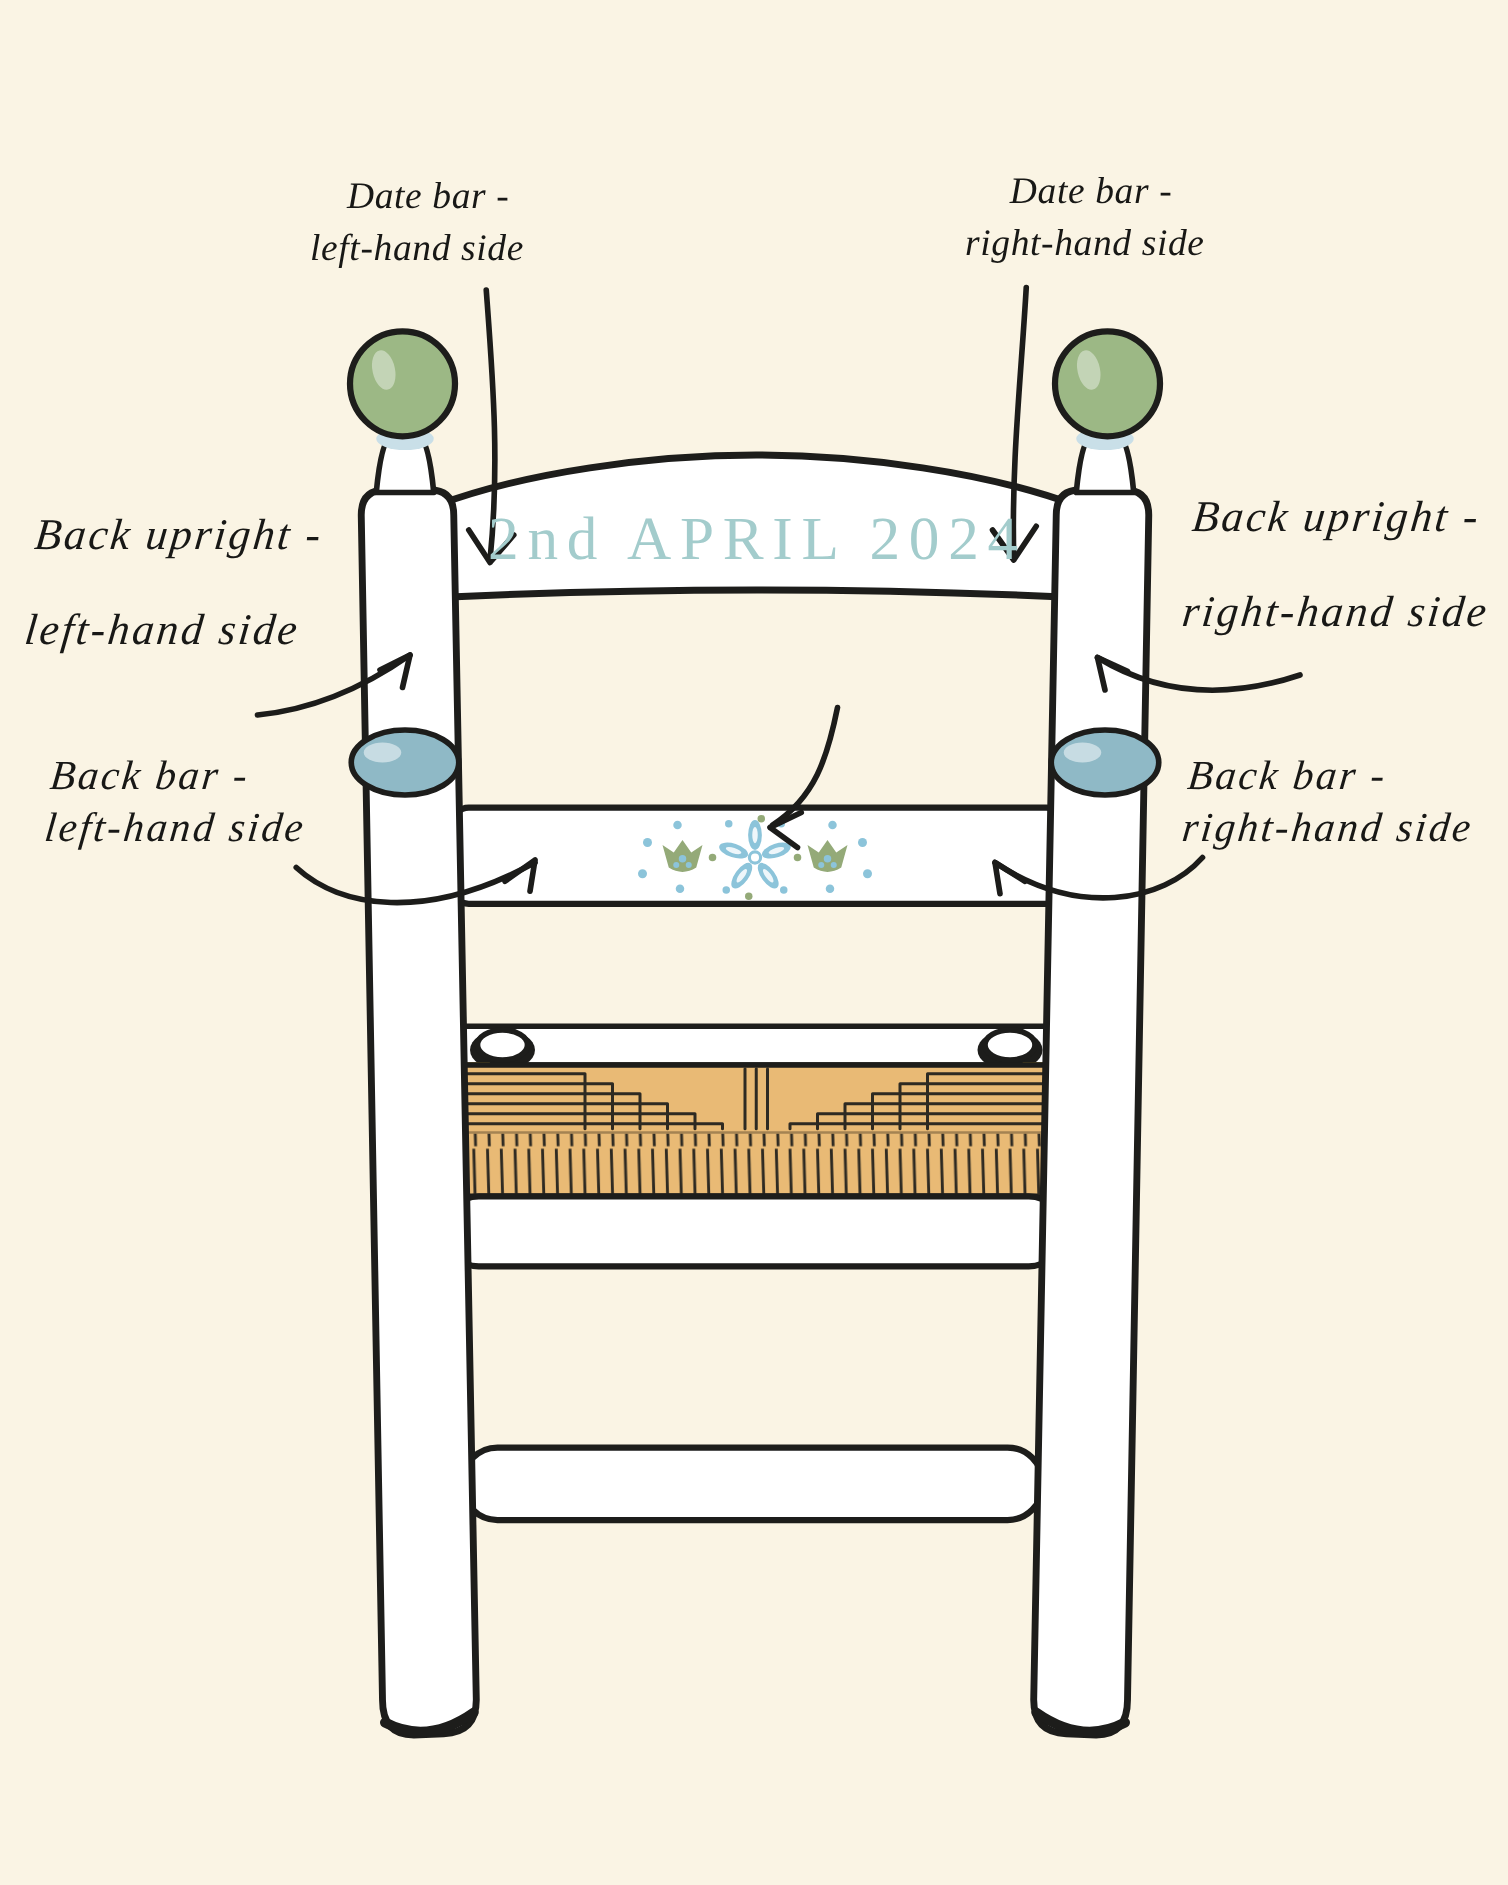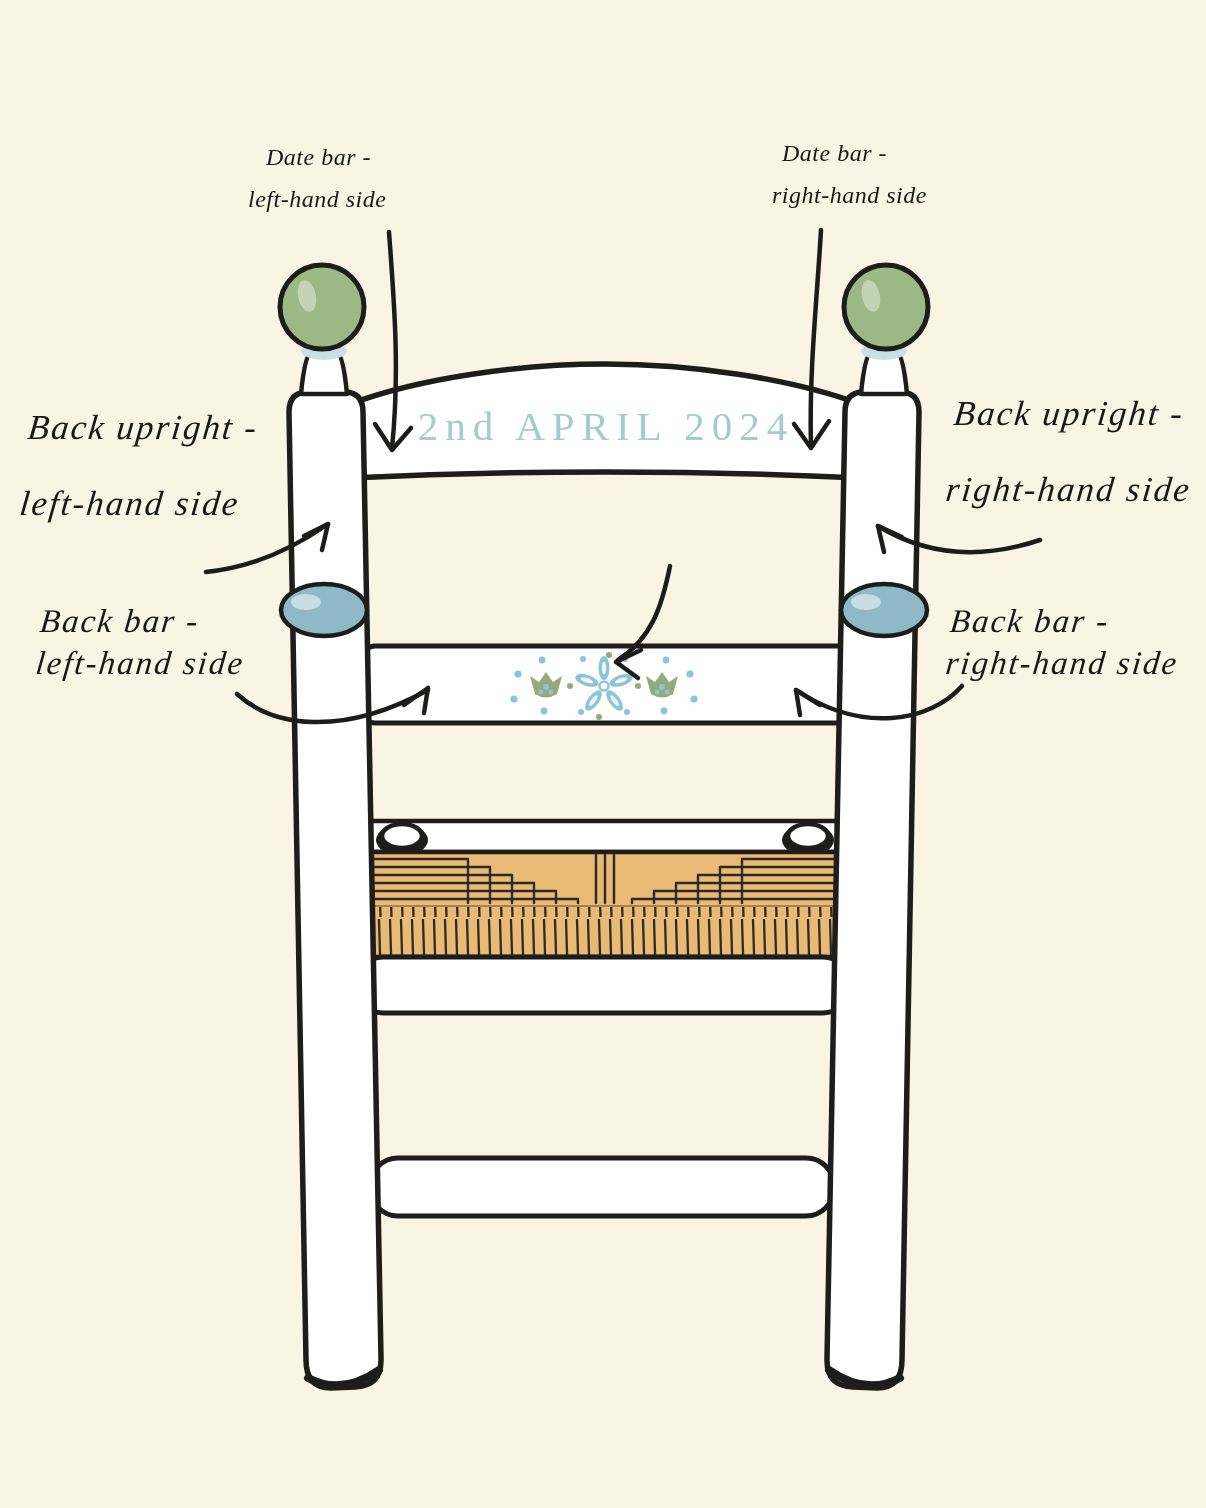--- a/index.html
+++ b/index.html
@@ -30,23 +30,24 @@
   .lbl{
     position:absolute;
     color:#181816;
     white-space:nowrap;
   }
   .lbl span{display:block;}
   
   .hand{
     font-family:"Liberation Serif", serif;
     font-style:italic;
-    font-size:24px;
+    font-size:30px;
     line-height:42px;
     letter-spacing:0.5px;
+    text-align:center;
   }
   
   .script{
     font-family:"Liberation Serif", serif;
     font-style:italic;
     font-size:35px;
     letter-spacing:2px;
     transform:skewX(-6deg);
   }
   .lbl-date-left{left:248px;top:136px;}
@@ -56,21 +57,21 @@
   .lbl-upright-left{left:24px;top:390px;line-height:76px;}
   .lbl-upright-right{left:950px;top:376px;line-height:76px;}
   .lbl-backbar-left{left:38px;top:600px;line-height:42px;font-size:33px;}
   .lbl-backbar-right{left:948px;top:600px;line-height:42px;font-size:33px;}
   .lbl-centre{left:487px;top:518px;}
   .date-text{
     position:absolute;
     left:350px;top:402px;width:512px;
     text-align:center;
     font-family:"Liberation Serif", serif;
-    font-size:41px;
+    font-size:49px;
     letter-spacing:7px;
     color:var(--date_text_teal);
   }
 </style>
 </head>
 <body>
 
 <div class="stage">
 
   <svg width="1206" height="1508" viewBox="0 0 1206 1508">

